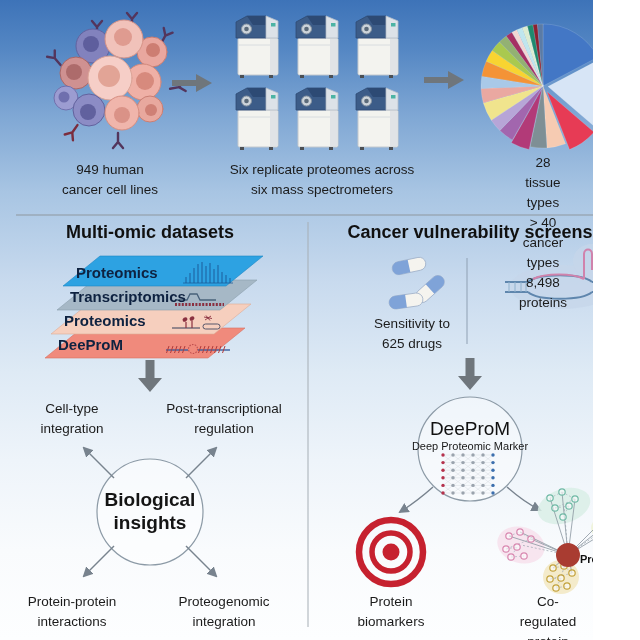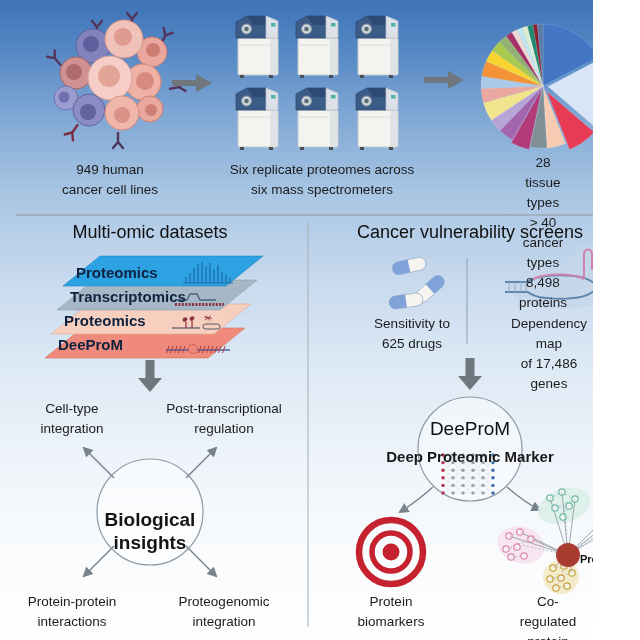--- a/index.html
+++ b/index.html
@@ -1,25 +1,25 @@
 <!DOCTYPE html>
 <html><head>
 <meta charset="utf-8">
 <style>
   html,body{margin:0;padding:0;}
   body{font-family:"Liberation Sans","DejaVu Sans",sans-serif;}
   #canvas{position:relative;width:593px;height:640px;overflow:hidden;
     background:linear-gradient(180deg,#3d73b8 0%,#5688c4 8%,#7fa7d4 18%,#a8c5e3 30%,#c8daee 44%,#deeaf5 58%,#eef4fa 72%,#f9fbfd 86%,#fdfeff 100%);}
   #art{position:absolute;left:0;top:0;}
   .cap{position:absolute;transform:translateX(-50%);text-align:center;font-size:13.5px;line-height:20px;color:#1b1b1b;white-space:pre-line;}
-  .title{position:absolute;transform:translateX(-50%);text-align:center;font-weight:normal;font-size:18px;color:#101010;white-space:nowrap;}
+  .title{position:absolute;transform:translateX(-50%);text-align:center;font-weight:bold;font-size:18px;color:#101010;white-space:nowrap;}
   .layer-label{position:absolute;font-size:15px;color:#0e2240;white-space:nowrap;font-weight:bold;}
-  .hub-label{position:absolute;transform:translateX(-50%);text-align:center;font-weight:bold;font-size:19px;line-height:23px;color:#141414;white-space:pre-line;margin-top:20px;}
+  .hub-label{position:absolute;transform:translateX(-50%);text-align:center;font-weight:bold;font-size:19px;line-height:23px;color:#141414;white-space:pre-line;}
   .deeprom-title{position:absolute;transform:translateX(-50%);font-weight:normal;font-size:19px;color:#101010;white-space:nowrap;}
-  .deeprom-sub{position:absolute;transform:translateX(-50%);font-weight:bold;font-size:15px;color:#181818;white-space:nowrap;margin-top:8px;}
+  .deeprom-sub{position:absolute;transform:translateX(-50%);font-weight:normal;font-size:11px;color:#181818;white-space:nowrap;}
   .node-label{position:absolute;font-weight:bold;font-size:11px;color:#101010;white-space:nowrap;}
 </style>
 </head>
 <body>
 
 <div id="canvas">
 
 <svg id="art" width="640" height="640" viewBox="0 0 640 640">
   <defs>
     <marker id="ah" viewBox="0 0 10 10" refX="8" refY="5" markerWidth="7.5" markerHeight="7.5" orient="auto">
@@ -412,22 +412,20 @@
 regulation</div>
 <div class="hub-label" style="left:150px;top:488px">Biological
 insights</div>
 <div class="cap" style="left:72px;top:592px">Protein-protein
 interactions</div>
 <div class="cap" style="left:224px;top:592px">Proteogenomic
 integration</div>
 
 <div class="cap" style="left:412px;top:314px">Sensitivity to
 625 drugs</div>
-<div class="cap" style="left:549px;top:314px">Dependency map
-of 17,486 genes</div>
 
 <div class="deeprom-title" style="left:470px;top:418px">DeeProM</div>
 <div class="deeprom-sub" style="left:470px;top:440px">Deep Proteomic Marker</div>
 
 <div class="cap" style="left:391px;top:592px">Protein
 biomarkers</div>
 <div class="cap" style="left:548px;top:592px">Co-regulated
 protein networks</div>
 <div class="node-label" style="left:580px;top:553px">Protein</div>
 

